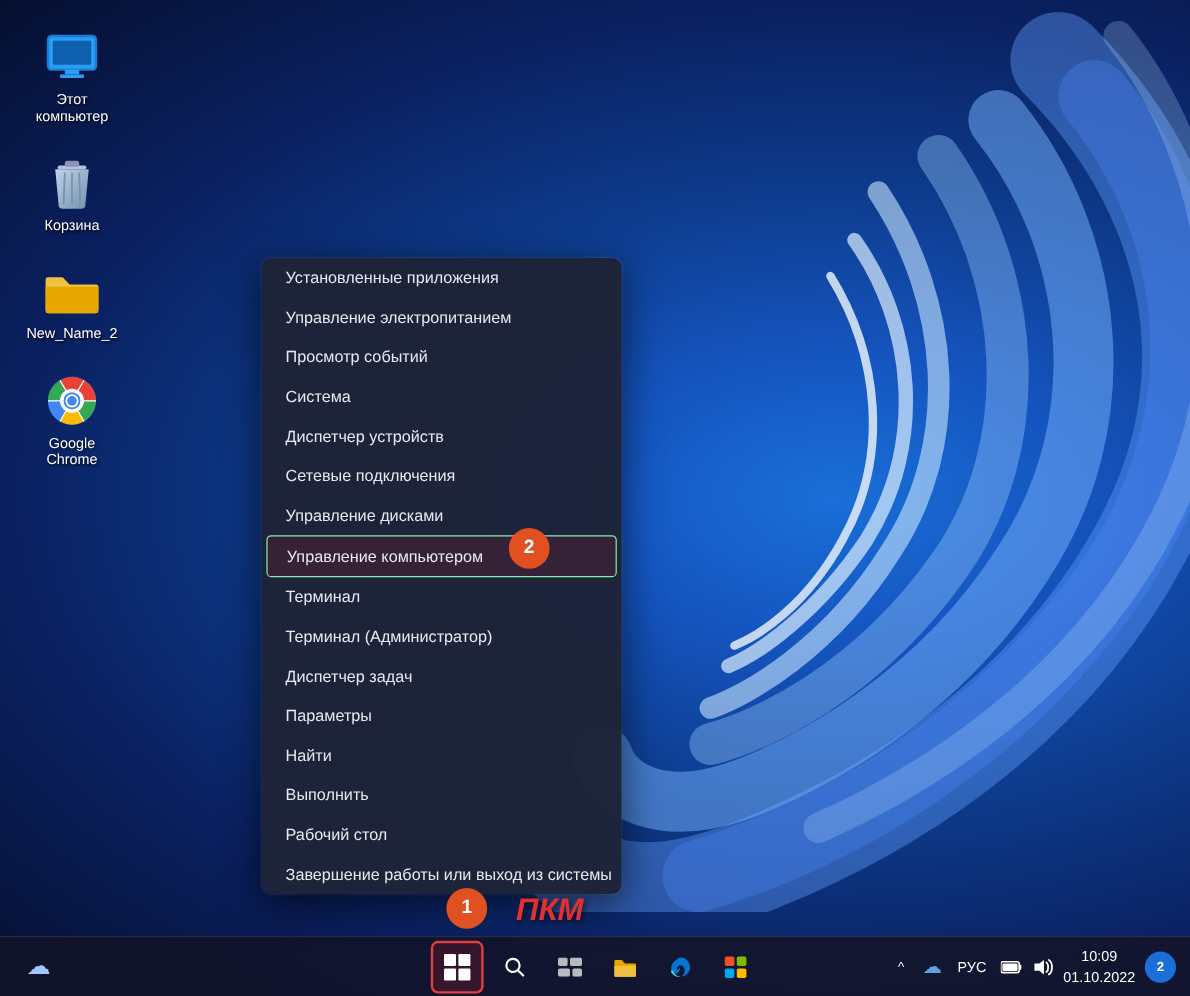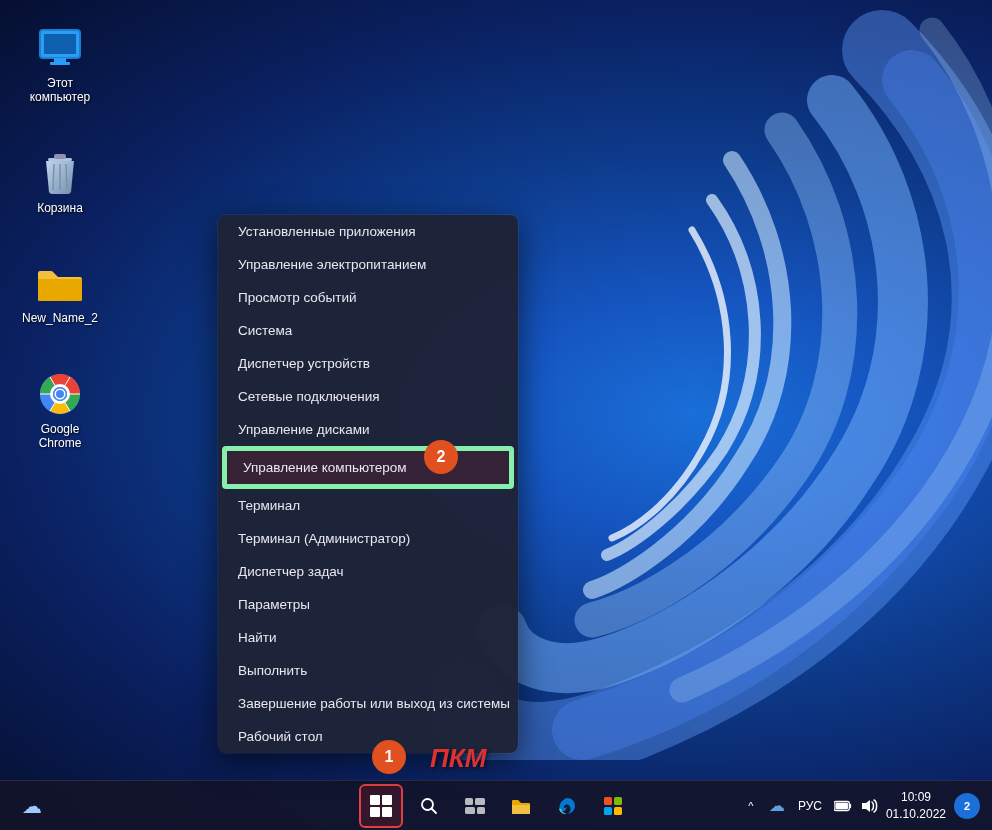--- a/index.html
+++ b/index.html
@@ -22,21 +22,21 @@
       overflow: hidden;
     }
 
     
     .desktop-icons {
       position: absolute;
       top: 20px;
       left: 20px;
       display: flex;
       flex-direction: column;
-      gap: 36px;
+      gap: 16px;
     }
 
     .desktop-icon {
       display: flex;
       flex-direction: column;
       align-items: center;
       width: 80px;
       cursor: pointer;
       padding: 4px;
     }
@@ -185,21 +185,21 @@
       cursor: pointer;
       display: flex;
       align-items: center;
       justify-content: space-between;
       white-space: nowrap;
       position: relative;
     }
 
     .context-menu-item.highlighted {
       background: rgba(200, 30, 30, 0.15);
-      border: 5px solid #86efac;
+      border: 1px solid #86efac;
       border-radius: 4px;
       margin: 0 4px;
       padding: 9px 16px;
     }
 
     .context-menu-item .arrow {
       margin-left: 20px;
       color: #a0a0b0;
     }
 
@@ -405,25 +405,25 @@
     <div class="context-menu-item">
       <span>Параметры</span>
     </div>
     <div class="context-menu-item">
       <span>Найти</span>
     </div>
     <div class="context-menu-item">
       <span>Выполнить</span>
     </div>
     <div class="context-menu-item">
+      <span>Рабочий стол</span>
+    </div>
+    <div class="context-menu-item">
       <span>Завершение работы или выход из системы</span>
       <span class="arrow">›</span>
-    </div>
-    <div class="context-menu-item">
-      <span>Рабочий стол</span>
     </div>
   </div>
 
   <div class="badge-circle badge-1">
     <span>1</span>
   </div>
 
   <div class="badge-circle badge-2">
     <span>2</span>
   </div>

